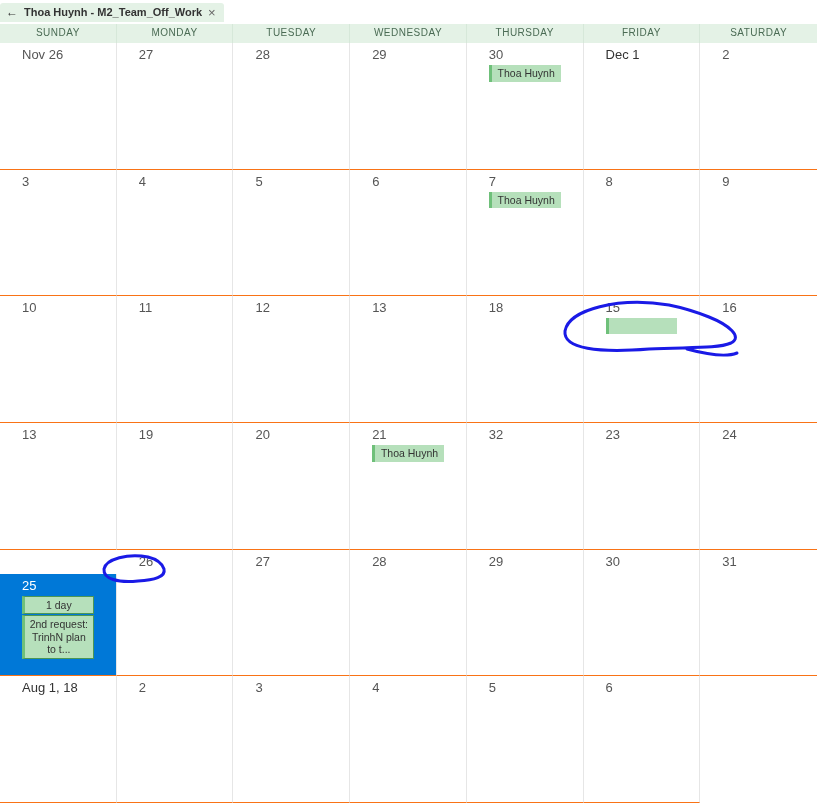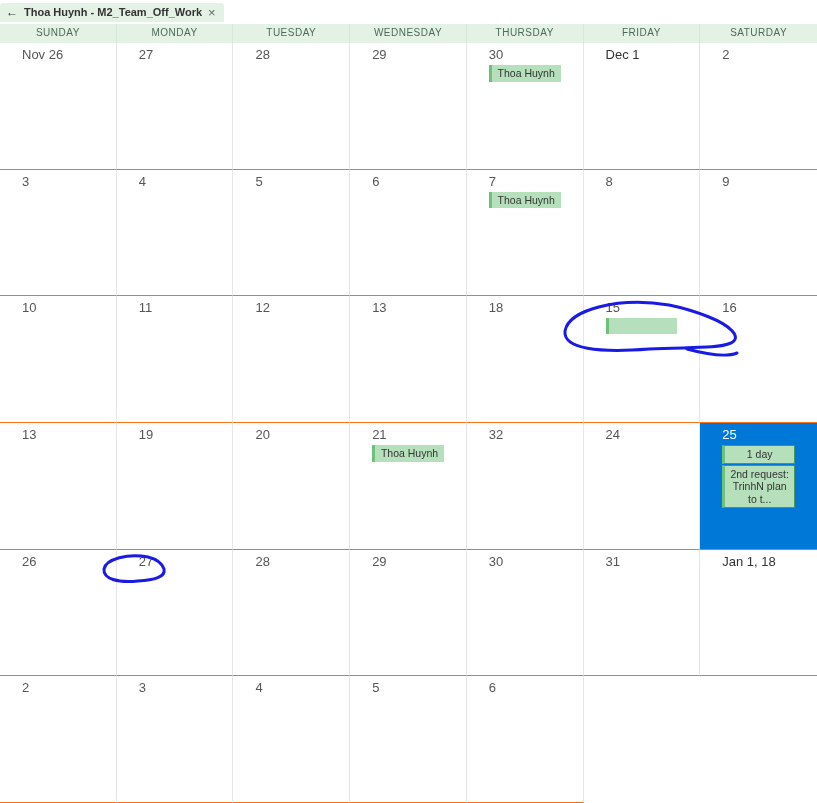--- a/index.html
+++ b/index.html
@@ -10,21 +10,21 @@
   .tab .title { font-weight: bold; }
   .tab .close { font-size: 13px; line-height: 1; color: #666; cursor: pointer; }
   .day-headers { display: grid; grid-template-columns: repeat(7, 1fr); background: #e4f2e6; height: 19px; }
   .day-header { padding: 3px 6px; font-size: 10px; letter-spacing: 0.5px; color: #4a6b54; text-transform: uppercase; border-right: 1px solid #d6e8d9; text-align: center; }
   .day-header:last-child { border-right: none; }
   .grid { display: grid; grid-template-columns: repeat(7, 1fr); grid-template-rows: repeat(6, 1fr); height: calc(803px - 24px - 19px); position: relative; }
   .cell { border-right: 1px solid #e6e6e6; border-bottom: 1px solid #f97316; position: relative; padding: 4px 22px; }
   .cell:nth-child(7n) { border-right: none; }
   .date { font-size: 13px; color: #555; }
   .date.bold { font-weight: normal; color: #333; }
-  .cell.selected { background: #0078d7; }
+  .cell.selected { background: #0078d7; margin-top: 24px; }
   .cell.selected .date { color: #fff; }
   .events { margin-top: 3px; display: flex; flex-direction: column; gap: 1px; text-align: center; }
   .event { background: #b6e0bb; border-left: 3px solid #6fc07a; font-size: 10.5px; padding: 2px 3px; color: #333; overflow: hidden; text-overflow: ellipsis; line-height: 1.2; }
   .event.empty { height: 16px; }
   .cell.selected .event { border: 1px solid #4b9654; border-left: 3px solid #6fc07a; }
   .annotation { position: absolute; pointer-events: none; }
   .annotation svg { overflow: visible; }
 </style>
 </head>
 <body>
@@ -133,20 +133,23 @@
     <div class="cell">
       <div class="date">21</div>
       <div class="events">
         <div class="event">Thoa Huynh</div>
       </div>
     </div>
     <div class="cell">
       <div class="date">32</div>
     </div>
     <div class="cell">
+      <div class="date">23</div>
+    </div>
+    <div class="cell">
       <div class="date">24</div>
     </div>
     <div class="cell selected">
       <div class="date">25</div>
       <div class="events">
         <div class="event">1 day</div>
         <div class="event">2nd request: TrinhN  plan to t...</div>
       </div>
     </div>
     <div class="cell">
@@ -161,21 +164,21 @@
     <div class="cell">
       <div class="date">29</div>
     </div>
     <div class="cell">
       <div class="date">30</div>
     </div>
     <div class="cell">
       <div class="date">31</div>
     </div>
     <div class="cell">
-      <div class="date bold">Jan 1, 18</div>
+      <div class="date bold">Aug 1, 18</div>
     </div>
     <div class="cell">
       <div class="date">2</div>
     </div>
     <div class="cell">
       <div class="date">3</div>
     </div>
     <div class="cell">
       <div class="date">4</div>
     </div>

